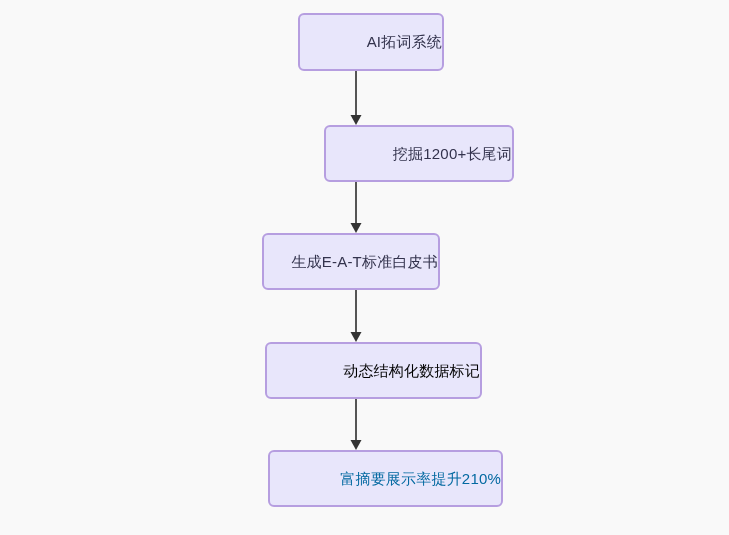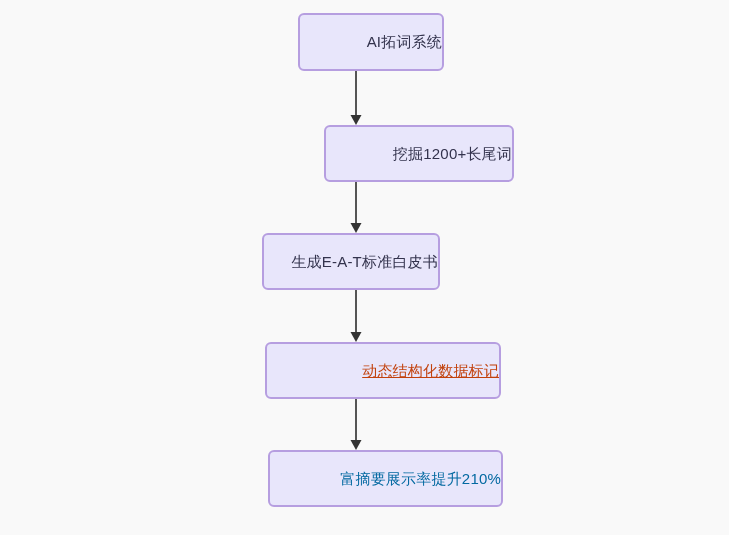--- a/index.html
+++ b/index.html
@@ -78,21 +78,21 @@
     <span class="node-label">生成E-A-T标准白皮书</span>
   </div>
 
   <div class="edge" id="edge-e3" style="left: 341px; top: 290px; height: 52px;">
     <svg width="30" height="52" viewBox="0 0 30 52" xmlns="http://www.w3.org/2000/svg">
       <line x1="15" y1="0" x2="15" y2="44" stroke="#555555" stroke-width="2"></line>
       <polygon points="15,52 9.5,42 20.5,42" fill="#333333"></polygon>
     </svg>
   </div>
 
-  <div class="node" id="node-n4" style="left: 265px; top: 342px; width: 236px; height: 57px; background: rgb(232, 230, 251); border-color: rgb(182, 158, 224); color: #c2410c; text-decoration: underline;">
+  <div class="node" id="node-n4" style="left: 265px; top: 342px; width: 217px; height: 57px; background: rgb(232, 230, 251); border-color: rgb(182, 158, 224); color: #000000;">
     <span class="node-label">动态结构化数据标记</span>
   </div>
 
   <div class="edge" id="edge-e4" style="left: 341px; top: 399px; height: 51px;">
     <svg width="30" height="51" viewBox="0 0 30 51" xmlns="http://www.w3.org/2000/svg">
       <line x1="15" y1="0" x2="15" y2="43" stroke="#555555" stroke-width="2"></line>
       <polygon points="15,51 9.5,41 20.5,41" fill="#333333"></polygon>
     </svg>
   </div>
 

